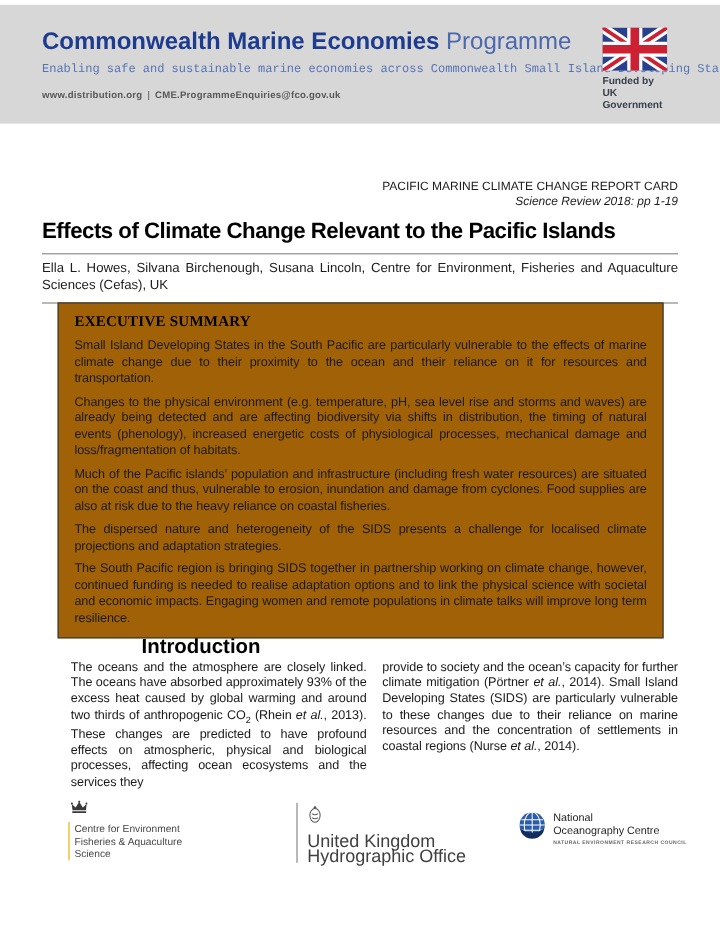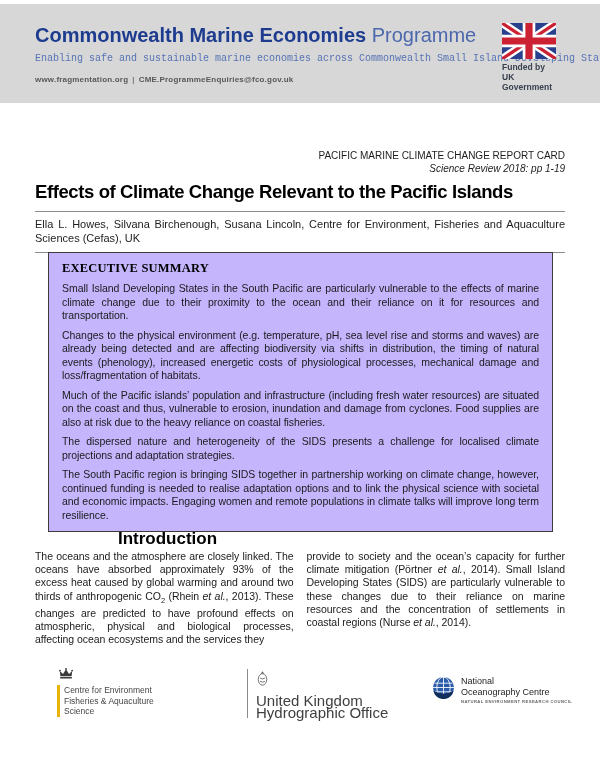--- a/index.html
+++ b/index.html
@@ -37,55 +37,55 @@
   .rule { border:0; border-top:1px solid #8c8c8c; height:0; }
   .rule-a { margin-top:8px; }
   .authors { margin-top:5px; font-size:11px; line-height:14px; text-align:justify; color:#1c1c1c; }
   .rule-b { margin-top:7px; }
 
   
   .execbox {
     position:absolute; top:252px; left:48px; width:505px;
     border:1.5px solid #3c3c3c;
     padding:8px 13px 9px 13px;
-    background:#c4b5fd;
+    background:#a16207;
   }
   .exec-heading {
     font-family:"Liberation Serif", serif;
     font-size:12.5px; font-weight:bold; letter-spacing:0.2px; color:#000;
   }
   .exec-p { margin-top:6px; font-size:10.5px; line-height:13.5px; text-align:justify; letter-spacing:-0.05px; }
 
   
   .intro { position:absolute; top:529px; left:35px; width:530px; }
   .intro-heading { width:50%; text-align:center; font-size:17px; font-weight:bold; line-height:19px; color:#000; }
-  .cols { display:flex; gap:13px; margin-top:2px; }
+  .cols { display:flex; gap:13px; margin-top:2px;margin-left:24px; }
   .col { flex:1; font-size:10.5px; line-height:13.2px; text-align:justify; letter-spacing:-0.05px; }
   .col sub { font-size:7.5px; }
 
   
   .logo { position:absolute; }
   .cefas { left:57px; top:667px; }
   .cefas .crown { margin-left:2px; margin-bottom:2px; }
-  .cefas-text { border-left:3px solid #eab308; padding-left:4px; font-size:8.5px; line-height:10.5px; color:#474747; }
+  .cefas-text { border-left:1px solid #eab308; padding-left:4px; font-size:8.5px; line-height:10.5px; color:#474747; }
   .ukho { left:247px; top:669px; border-left:1.5px solid #8a8a8a; padding-left:8px; }
   .ukho .crest { margin-bottom:3px; }
   .ukho-text { font-size:15px; line-height:11.5px; color:#3f3f3f; }
   .noc { left:432px; top:676px; display:flex; align-items:flex-start; gap:6px; }
   .noc-name { font-size:9px; font-weight:normal; line-height:10.5px; color:#1e1e1e; }
   .noc-tagline { margin-top:2px; font-size:4.2px; letter-spacing:0.4px; color:#666; font-weight:bold; white-space:nowrap; }
 </style>
 </head>
 <body>
 
 <div class="band">
   <div class="band-inner">
     <div class="brand-title"><span class="bold">Commonwealth Marine Economies</span><span class="light">&nbsp;<span>Programme</span></span></div>
     <div class="brand-sub">Enabling safe and sustainable marine economies across Commonwealth Small Island Developing States</div>
-    <div class="brand-contact"><span>www.fragmentation.org</span><span class="sep">|</span><span>CME.ProgrammeEnquiries@fco.gov.uk</span></div>
+    <div class="brand-contact"><span>www.distribution.org</span><span class="sep">|</span><span>CME.ProgrammeEnquiries@fco.gov.uk</span></div>
   </div>
 
   <div class="flag-block">
     <svg viewBox="0 0 60 40" width="54" height="36">
       <rect width="60" height="40" style="fill:var(--flag-blue,#28408e)"></rect>
       <path d="M0,0 L60,40 M60,0 L0,40" stroke="#ffffff" stroke-width="9"></path>
       <path d="M0,0 L60,40 M60,0 L0,40" style="stroke:var(--flag-red,#cc2133)" stroke-width="3.5"></path>
       <path d="M30,0 V40 M0,20 H60" stroke="#ffffff" stroke-width="14"></path>
       <path d="M30,0 V40 M0,20 H60" style="stroke:var(--flag-red,#cc2133)" stroke-width="8"></path>
     </svg>

